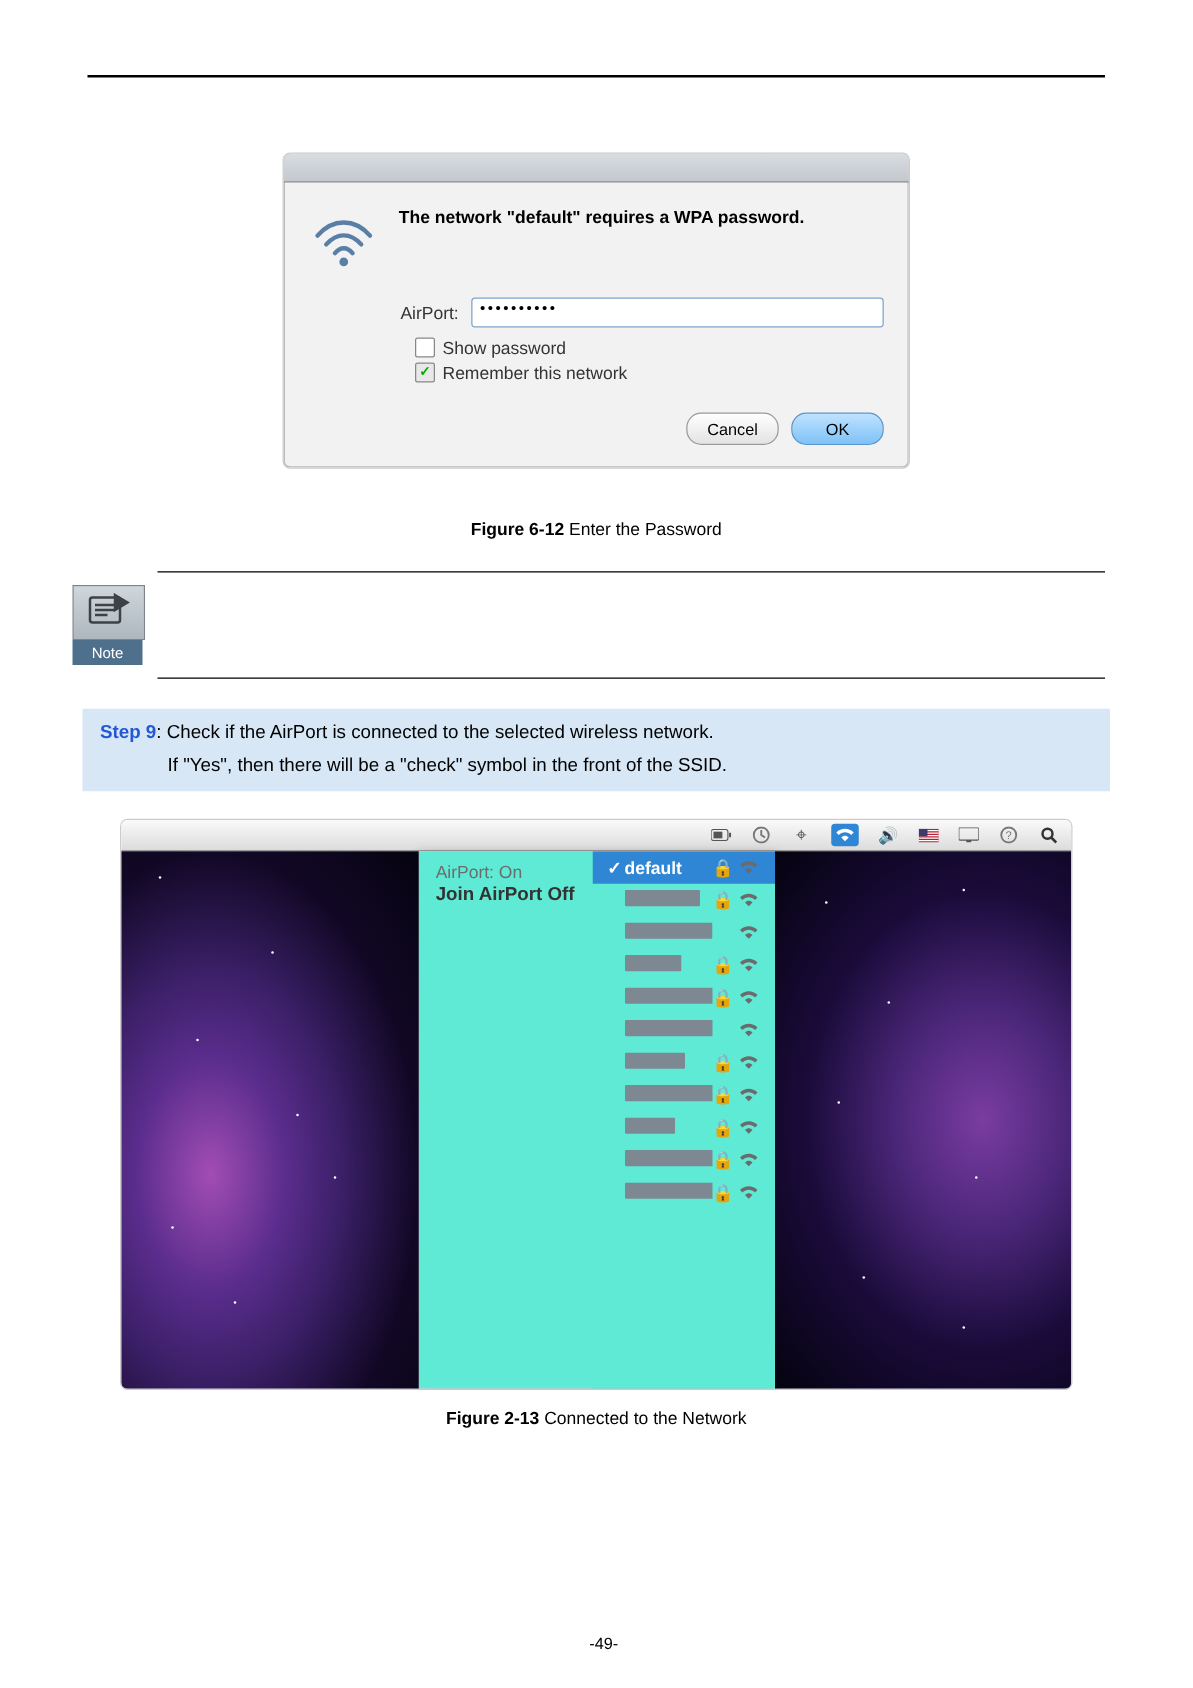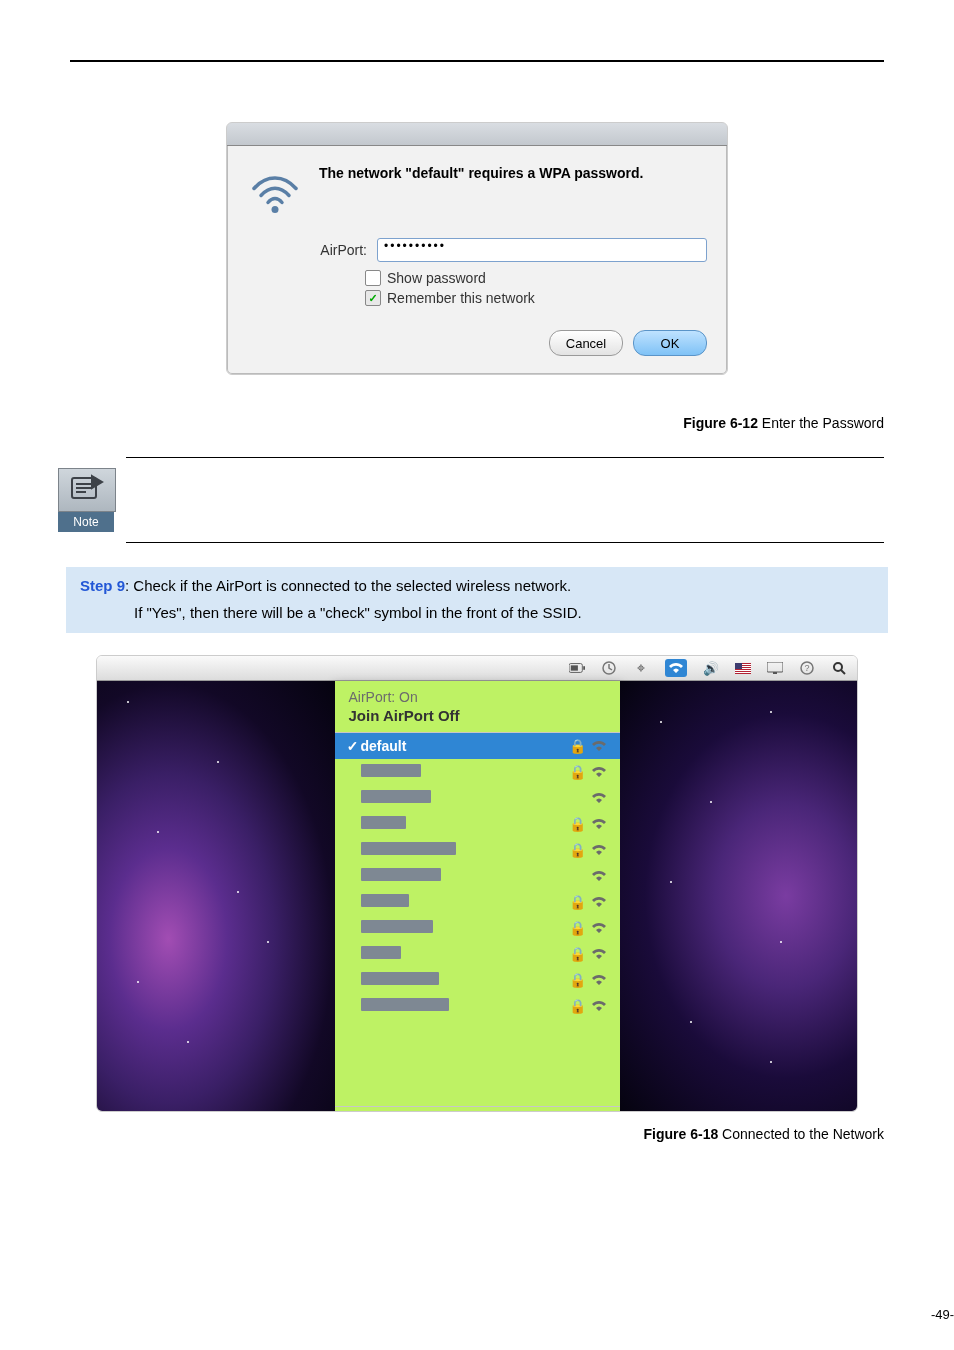--- a/index.html
+++ b/index.html
@@ -11,30 +11,30 @@
   .dlg-titlebar{height:22px;background:linear-gradient(#d9dde2,#c3c8ce);border-bottom:1px solid #888}
   .dlg-body{display:flex;padding:18px 20px 8px 20px;gap:16px}
   .wifi-icon{width:56px;height:56px;flex:0 0 56px}
   .wifi-icon svg{width:56px;height:56px}
   .dlg-msg{font-weight:700;font-size:14px;line-height:1.35;color:#000}
   .dlg-form{padding:10px 20px 14px 20px}
   .row{display:flex;align-items:center;gap:10px;margin-bottom:8px}
   .row-label{width:120px;text-align:right;font-size:14px;color:#333}
   .pw-input{flex:1;height:22px;border:1px solid #7da2ce;border-radius:3px;background:#fff;padding:0 6px;
     font-size:12px;letter-spacing:2px;overflow:hidden;white-space:nowrap}
-  .chk-row{display:flex;align-items:center;gap:6px;margin-left:118px;margin-bottom:4px;font-size:14px;color:#333}
+  .chk-row{display:flex;align-items:center;gap:6px;margin-left:85px;margin-bottom:4px;font-size:14px;color:#333}
   .chk{width:14px;height:14px;border:1px solid #888;border-radius:2px;background:#fff;display:inline-flex;
     align-items:center;justify-content:center;font-size:11px;line-height:1}
   .chk.checked{background:#e8e8e8}
   .chk.checked::after{content:"✓";color:#0a0;font-weight:700}
   .dlg-buttons{display:flex;justify-content:flex-end;gap:10px;padding:6px 20px 18px 20px}
   .btn{min-width:72px;height:24px;border:1px solid #9a9a9a;border-radius:12px;
     background:linear-gradient(#fff,#e3e3e3);font-size:13px;display:inline-flex;align-items:center;justify-content:center}
   .btn.ok{background:linear-gradient(#bfe2ff,#7fc2f6);border-color:#5a94c8}
-  .fig-cap{text-align:right;font-size:14px;margin:40px 0 26px 0}
+  .fig-cap{text-align:center;font-size:14px;margin:40px 0 26px 0}
   .fig-cap b{font-weight:700}
   
   .note-block{border-top:1px solid #000;border-bottom:1px solid #000;margin:0 0 24px 56px;padding:10px 0;
     display:flex;gap:16px}
   .note-badge{width:56px;flex:0 0 56px;margin-left:-68px}
   .note-badge .box{width:56px;height:42px;background:linear-gradient(#cfd6dc,#aeb7bf);border:1px solid #7c838a;
     display:flex;align-items:center;justify-content:center}
   .note-badge .label{width:56px;height:20px;background:#4f708c;color:#fff;font-size:12px;display:flex;
     align-items:center;justify-content:center}
   .note-text{font-size:15px;line-height:2.0;color:#2257d6}
@@ -49,37 +49,37 @@
   .menubar{height:24px;background:linear-gradient(#fafafa,#dcdcdc);border-bottom:1px solid #9a9a9a;
     display:flex;align-items:center;justify-content:flex-end;gap:16px;padding:0 10px;color:#444}
   .menubar .ico{width:16px;height:16px;display:inline-flex;align-items:center;justify-content:center;font-size:13px}
   .menubar .wifi-active{background:#2f86d4;border-radius:3px;padding:1px 3px}
   .menubar .wifi-active svg path{fill:#fff}
   .shot2-body{display:flex;height:430px}
   .galaxy{flex:1;background:radial-gradient(ellipse at 30% 60%,#a24db3 0%,#5b2d8e 25%,#3a1f66 45%,#120826 70%,#05030f 100%);
     position:relative}
   .galaxy.right{background:radial-gradient(ellipse at 70% 50%,#7a3ca1 0%,#4a2678 30%,#1a0b3a 60%,#05030f 100%)}
   .star{position:absolute;width:2px;height:2px;background:#fff;border-radius:50%}
-  .dropdown{width:285px;background:#bef264;box-shadow:0 4px 10px rgba(0,0,0,.35);display:flex;flex-direction:column}
+  .dropdown{width:285px;background:#5eead4;box-shadow:0 4px 10px rgba(0,0,0,.35);display:flex;flex-direction:row}
   .dd-head{padding:8px 14px;border-bottom:1px solid #c7c7c7}
   .dd-head .l1{font-size:14px;color:#6c6c6c}
   .dd-head .l2{font-size:15px;font-weight:700;color:#333;margin-top:2px}
   .net-list{flex:1;overflow:hidden}
   .net-item{display:flex;align-items:center;height:26px;padding:0 10px;font-size:14px}
   .net-item.sel{background:#2f86d4;color:#fff;font-weight:700}
   .net-item .check{width:16px;text-align:center}
   .net-item .name{flex:1;overflow:hidden;white-space:nowrap}
   .net-item .lock{width:18px;text-align:center;color:#444}
   .net-item.sel .lock{color:#fff}
   .net-item .sig{width:22px;display:flex;align-items:center;justify-content:center}
   .redact{display:inline-block;height:13px;background:#7e8893;border-radius:1px}
   .dd-sep{height:1px;background:#c7c7c7;margin:4px 0}
   .dd-foot{padding:4px 14px 10px 14px}
   .dd-foot div{font-size:14px;color:#333;padding:3px 0}
-  .page-num{position:absolute;bottom:28px;left:12px;right:0;text-align:right;font-size:13px;color:#000}
+  .page-num{position:absolute;bottom:28px;left:12px;right:0;text-align:center;font-size:13px;color:#000}
   
   .wifi-svg path{fill:#6b6b6b}
 </style>
 </head>
 <body>
 
 <div class="page">
   <div class="top-rule"></div>
 
   <div class="dlg-wrap">
@@ -337,17 +337,17 @@
         <span class="star" style="top:120px;left:90px"></span>
           <span class="star" style="top:200px;left:50px"></span>
         <span class="star" style="top:260px;left:160px"></span>
           <span class="star" style="top:340px;left:70px"></span>
         <span class="star" style="top:380px;left:150px"></span>
       </div>
     </div>
   </div>
 
   <div class="fig-cap" style="margin-top:14px">
-    <b>Figure 6-18</b><span> Connected to the Network</span>
+    <b>Figure 2-13</b><span> Connected to the Network</span>
   </div>
 
   <div class="page-num">-49-</div>
 </div>
 
 </body></html>

